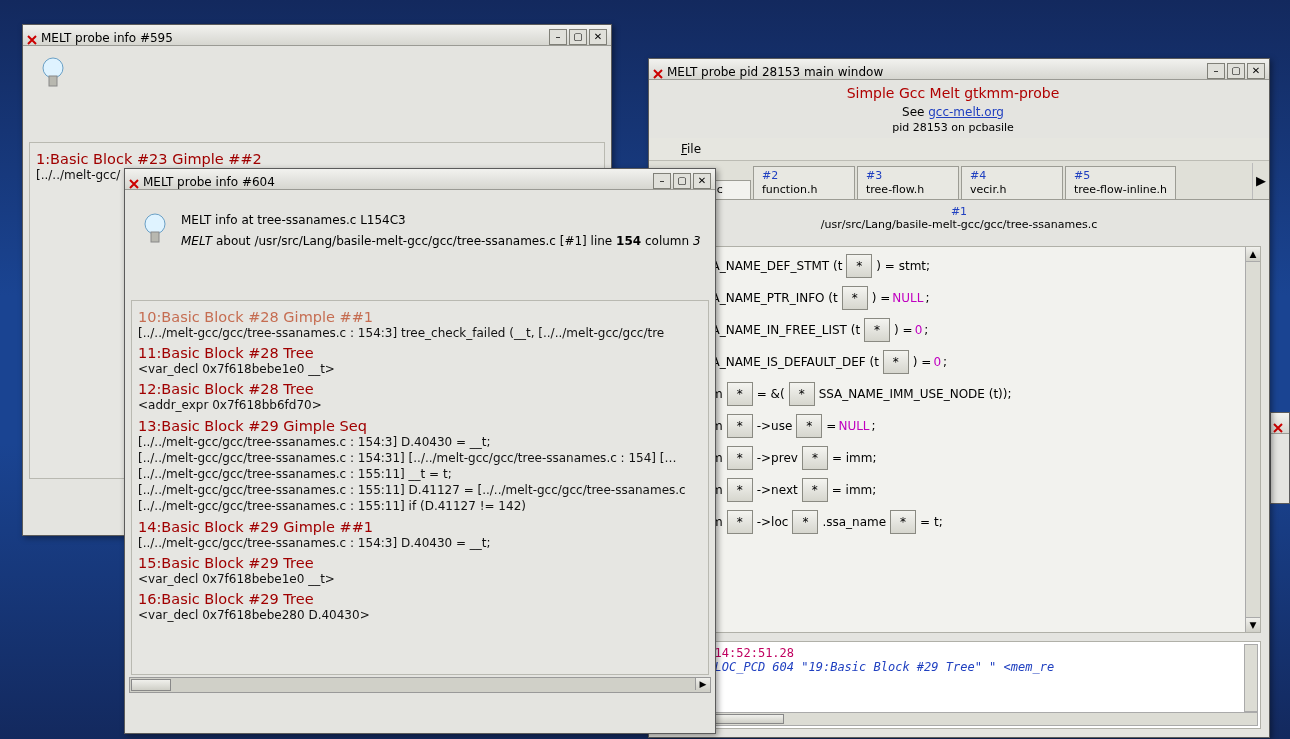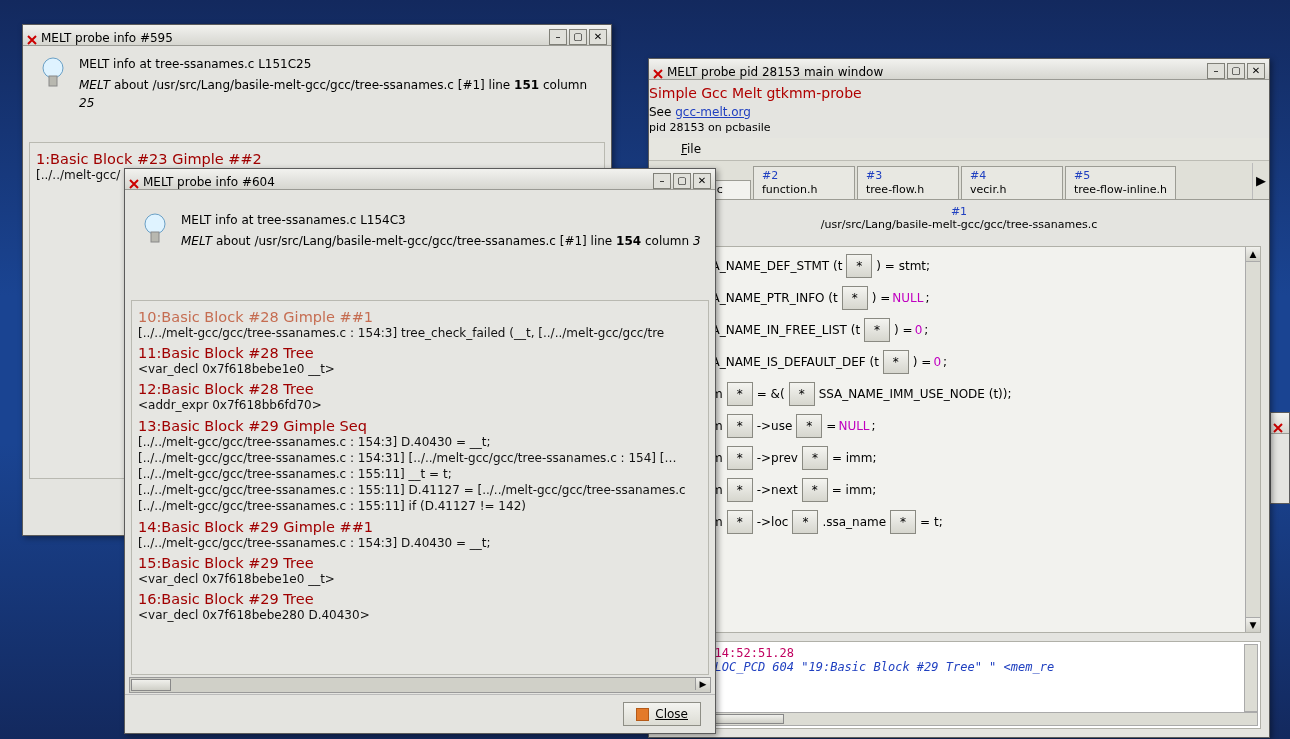--- a/index.html
+++ b/index.html
@@ -123,20 +123,21 @@
     position: absolute; top: 0; right: 0;
     width: 14px; height: 12px;
     background: linear-gradient(#f0f0ec,#cfcfc7);
     border-left: 1px solid #999;
     display:flex;align-items:center;justify-content:center;
     font-size:9px;
   }
 
   
   .main-header {
+    text-align: center;
     padding: 4px 12px 2px 0;
     font-size: 12px;
     line-height: 1.4;
   }
   .main-header .t1 { color: #b00000; font-size: 14px; }
   .main-header .t2 { color: #000; }
   .main-header .t2 a { color: #2040c0; text-decoration: underline; }
   .main-header .t3 { color: #000; font-size: 11px; }
   .menubar {
     height: 22px;
@@ -300,24 +301,20 @@
       <div class="winbtn">✕</div>
     </div>
   </div>
   <div class="content">
     <div class="info-head">
       <div class="bulb">
         <svg viewBox="0 0 32 40">
             <ellipse cx="16" cy="12" rx="10" ry="10" fill="#dff3ff" stroke="#6aa0c6"></ellipse>
             <rect x="12" y="20" width="8" height="10" fill="#b8b8b0" stroke="#888"></rect>
           </svg>
-      </div>
-      <div class="info-head-text">
-        <div class="line1"><span>MELT info at </span><span>tree-ssanames.c L151C25</span></div>
-        <div><i>MELT</i><span> about /usr/src/Lang/basile-melt-gcc/gcc/tree-ssanames.c [#1] line </span><b>151</b><span> column </span><i>25</i></div>
       </div>
     </div>
     <div class="info-body" style="top:96px; bottom:56px;">
       <div class="block-heading">1:Basic Block #23 Gimple ##2</div>
       <div class="block-sub">[../../melt-gcc/</div>
     </div>
   </div>
 </div>
 
 <div class="window" style="left:124px; top:168px; width:590px; height:564px; z-index:3;gap:12px;">
@@ -367,26 +364,20 @@
         <div class="block-sub">&lt;var_decl 0x7f618bebe1e0 __t&gt;</div>
         <div class="block-heading">16:Basic Block #29 Tree</div>
         <div class="block-sub">&lt;var_decl 0x7f618bebe280 D.40430&gt;</div>
       </div>
 
     <div class="hscroll">
       <div class="thumb"></div>
       <div class="arrowR">▶</div>
     </div>
 
-    <div class="bottombar">
-      <div class="close-btn">
-        <span class="sq"></span>
-        <span style="text-decoration:underline">Close</span>
-      </div>
-    </div>
   </div>
 </div>
 
 <div class="window" style="left:648px; top:58px; width:620px; height:678px; z-index:2;">
   <div class="titlebar">
     <span class="xicon">
       <svg viewBox="0 0 10 10">
           <path d="M1 1 L9 9 M9 1 L1 9" stroke="#c00" stroke-width="2"></path>
         </svg>
     </span>

